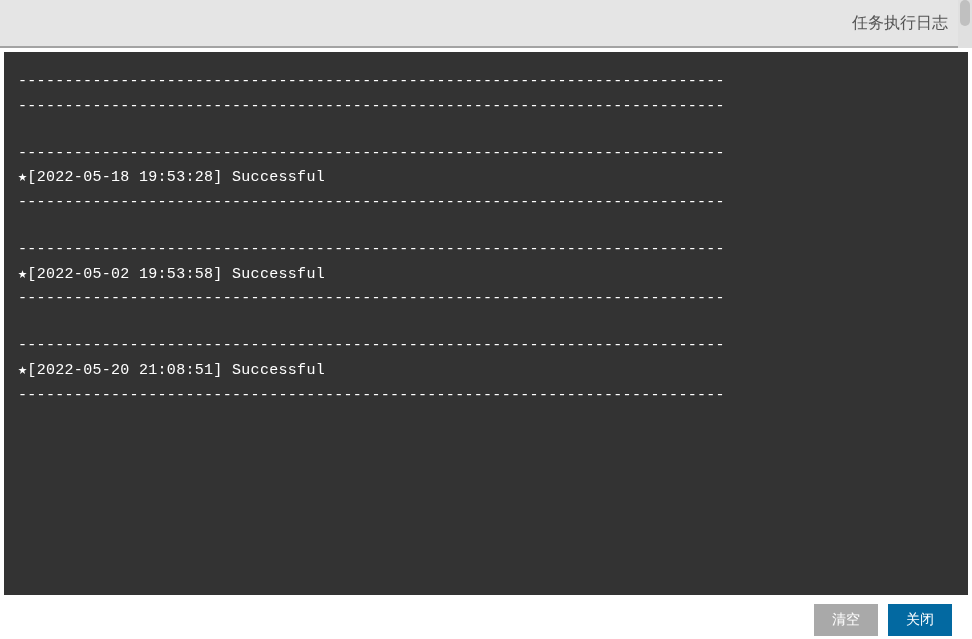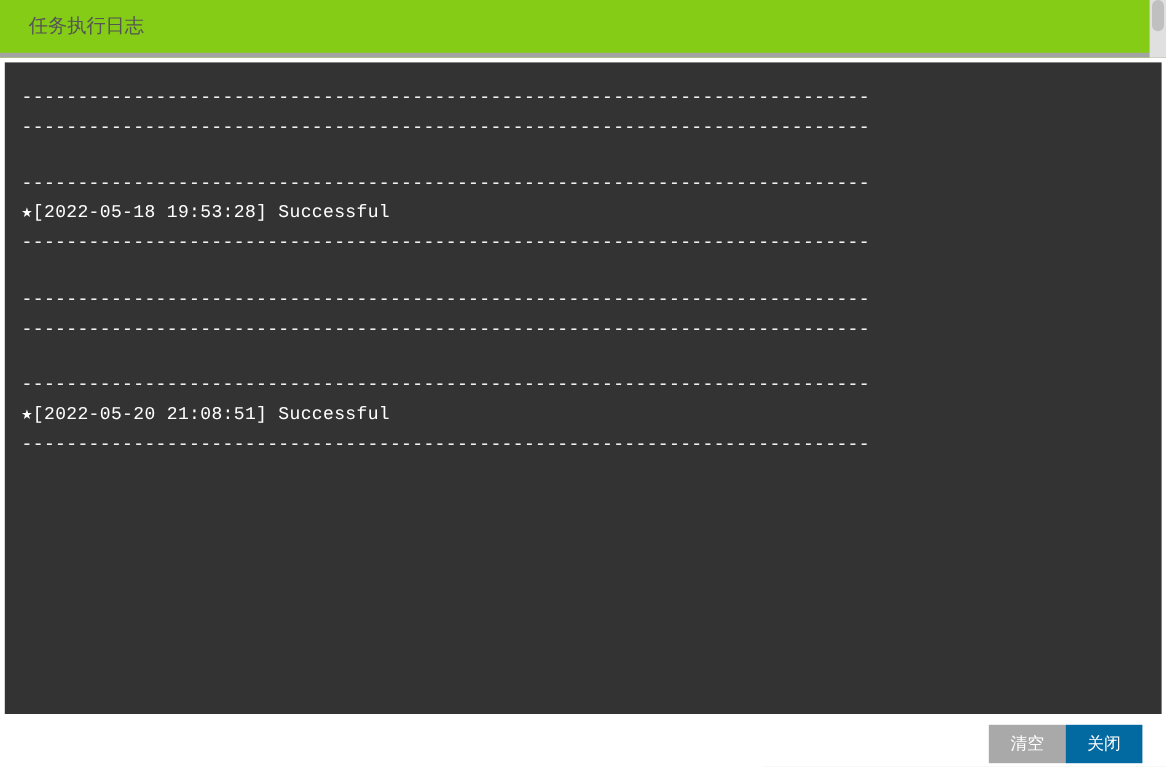--- a/index.html
+++ b/index.html
@@ -20,22 +20,23 @@
       height: 100%;
       display: flex;
       flex-direction: column;
       background: #ffffff;
     }
     .modal-header {
       height: 48px;
       padding: 0 24px;
       display: flex;
       align-items: center;
-      background: #84cc16;
-      border-bottom: 4px solid #a3a3a3;
+      background: #e5e5e5;
+      border-bottom: 2px solid #a3a3a3;
+      justify-content: flex-end;
     }
     .modal-title {
       font-size: 16px;
       color: #555;
       font-weight: normal;
     }
     .log-body {
       flex: 1;
       margin: 4px;
       background: #333333;
@@ -66,20 +67,21 @@
       color: #ffffff;
       font-size: 15px;
     }
     .modal-footer {
       height: 40px;
       padding: 5px 20px 0 0;
       display: flex;
       justify-content: flex-end;
       align-items: flex-start;
       background: #ffffff;
+      gap: 10px;
     }
     .btn {
       padding: 7px 18px;
       font-size: 14px;
       border: none;
       cursor: pointer;
       color: #ffffff;
       font-family: "Microsoft YaHei", Arial, sans-serif;
     }
     .btn-gray {
@@ -112,21 +114,21 @@
 
 <div class="modal-container">
 
   <div class="modal-header">
     <span class="modal-title">任务执行日志</span>
   </div>
 
   <div class="log-body" id="log-body">
       <div class="log-entry"><div class="log-separator">----------------------------------------------------------------------------</div><div class="log-separator">----------------------------------------------------------------------------</div></div>
       <div class="log-entry"><div class="log-separator">----------------------------------------------------------------------------</div><div class="log-line"><span class="star-icon">★</span><span>[2022-05-18 19:53:28] Successful</span></div><div class="log-separator">----------------------------------------------------------------------------</div></div>
-      <div class="log-entry"><div class="log-separator">----------------------------------------------------------------------------</div><div class="log-separator">----------------------------------------------------------------------------</div></div>
+      <div class="log-entry"><div class="log-separator">----------------------------------------------------------------------------</div><div class="log-line"><span class="star-icon">★</span><span>[2022-05-02 19:53:58] Successful</span></div><div class="log-separator">----------------------------------------------------------------------------</div></div>
       <div class="log-entry"><div class="log-separator">----------------------------------------------------------------------------</div><div class="log-line"><span class="star-icon">★</span><span>[2022-05-20 21:08:51] Successful</span></div><div class="log-separator">----------------------------------------------------------------------------</div></div>
     </div>
 
   <div class="modal-footer">
     <button class="btn btn-gray">清空</button>
     <button class="btn btn-green">关闭</button>
   </div>
 
 </div>
 

